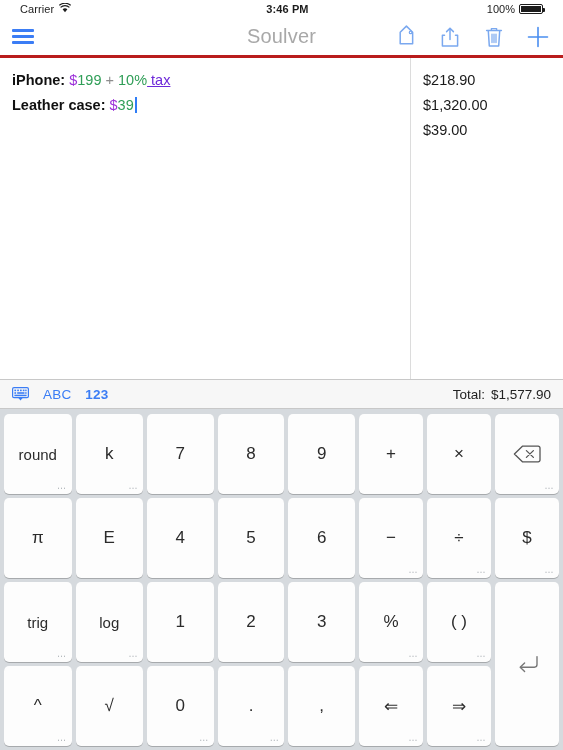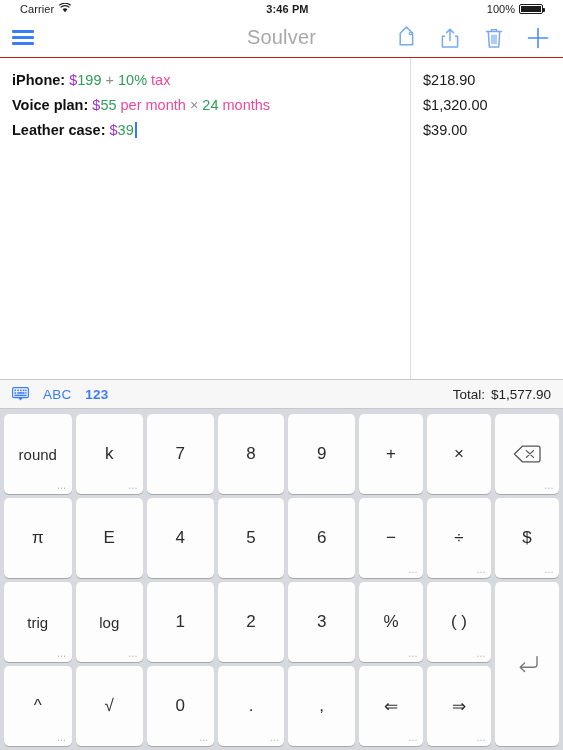--- a/index.html
+++ b/index.html
@@ -40,21 +40,21 @@
     width: 2px; height: 4px; background: #1c1c1c; border-radius: 0 1px 1px 0;
   }
   .batt i { display: block; height: 100%; width: 100%; background: #1c1c1c; }
 
   
   .navbar {
     height: 40px; flex: 0 0 40px;
     display: flex; align-items: center;
     padding: 0 12px;
     background: #ffffff;
-    border-bottom: 1px solid #b91c1c;
+    border-bottom: 3px solid #b91c1c;
     position: relative;
   }
   .nav-title {
     position: absolute; left: 0; right: 0; text-align: center;
     font-size: 20px; color: #a8a8a8; font-weight: 400; letter-spacing: 0.2px;
     pointer-events: none;
   }
   .hamburger { width: 26px; cursor: pointer; position: relative; z-index: 2; }
   .hamburger span {
     display: block; height: 3px; background: #3b7df5; border-radius: 1px;
@@ -71,21 +71,21 @@
     padding: 10px 12px 0 12px;
   }
   .divider { width: 1px; background: #dcdcdc; flex: 0 0 1px; }
   .results-col { flex: 1 1 auto; padding: 10px 10px 0 12px; }
 
   .line { height: 25px; line-height: 25px; font-size: 14.5px; color: #000; white-space: nowrap; }
   .line .lbl { font-weight: bold; color: #111; }
   .line .cur { color: #9b30d9; }
   .line .num { color: #2f9e57; margin-top: 42px; }
   .line .op  { color: #8d8d8d; }
-  .line .txt { color: #ec4899; }
+  .line .txt { color: #6d28d9; text-decoration: underline; }
   .caret {
     display: inline-block; width: 2px; height: 16px; background: #2f7df6;
     vertical-align: -3px; margin-left: 1px;
   }
   .result { height: 25px; line-height: 25px; font-size: 14.5px; color: #1a1a1a; }
 
   
   .kb-bar {
     flex: 0 0 30px; height: 30px;
     display: flex; align-items: center;
@@ -196,21 +196,20 @@
           <path d="M13 3.5 V22.5 M3.5 13 H22.5" stroke="#4a8ef0" stroke-width="1.6" stroke-linecap="round"></path>
         </svg>
       </div>
 
     </div>
   </div>
 
   <div class="editor">
     <div class="lines-col" id="lines-col">
         <div class="line"><span class="lbl">iPhone: </span><span class="cur">$</span><span class="num">199</span><span class="op"> + </span><span class="num">10</span><span class="num">%</span><span class="txt"> tax</span></div>
-        <div class="line"><span class="lbl">Voice plan: </span><span class="cur">$</span><span class="num">55</span><span class="txt"> per month </span><span class="op">×</span><span class="num"> 24</span><span class="txt"> months</span></div>
         <div class="line"><span class="lbl">Leather case: </span><span class="cur">$</span><span class="num">39</span><span class="caret"></span></div>
       </div>
     <div class="divider"></div>
     <div class="results-col" id="results-col">
         <div class="result">$218.90</div>
         <div class="result">$1,320.00</div>
         <div class="result">$39.00</div>
       </div>
   </div>
 

